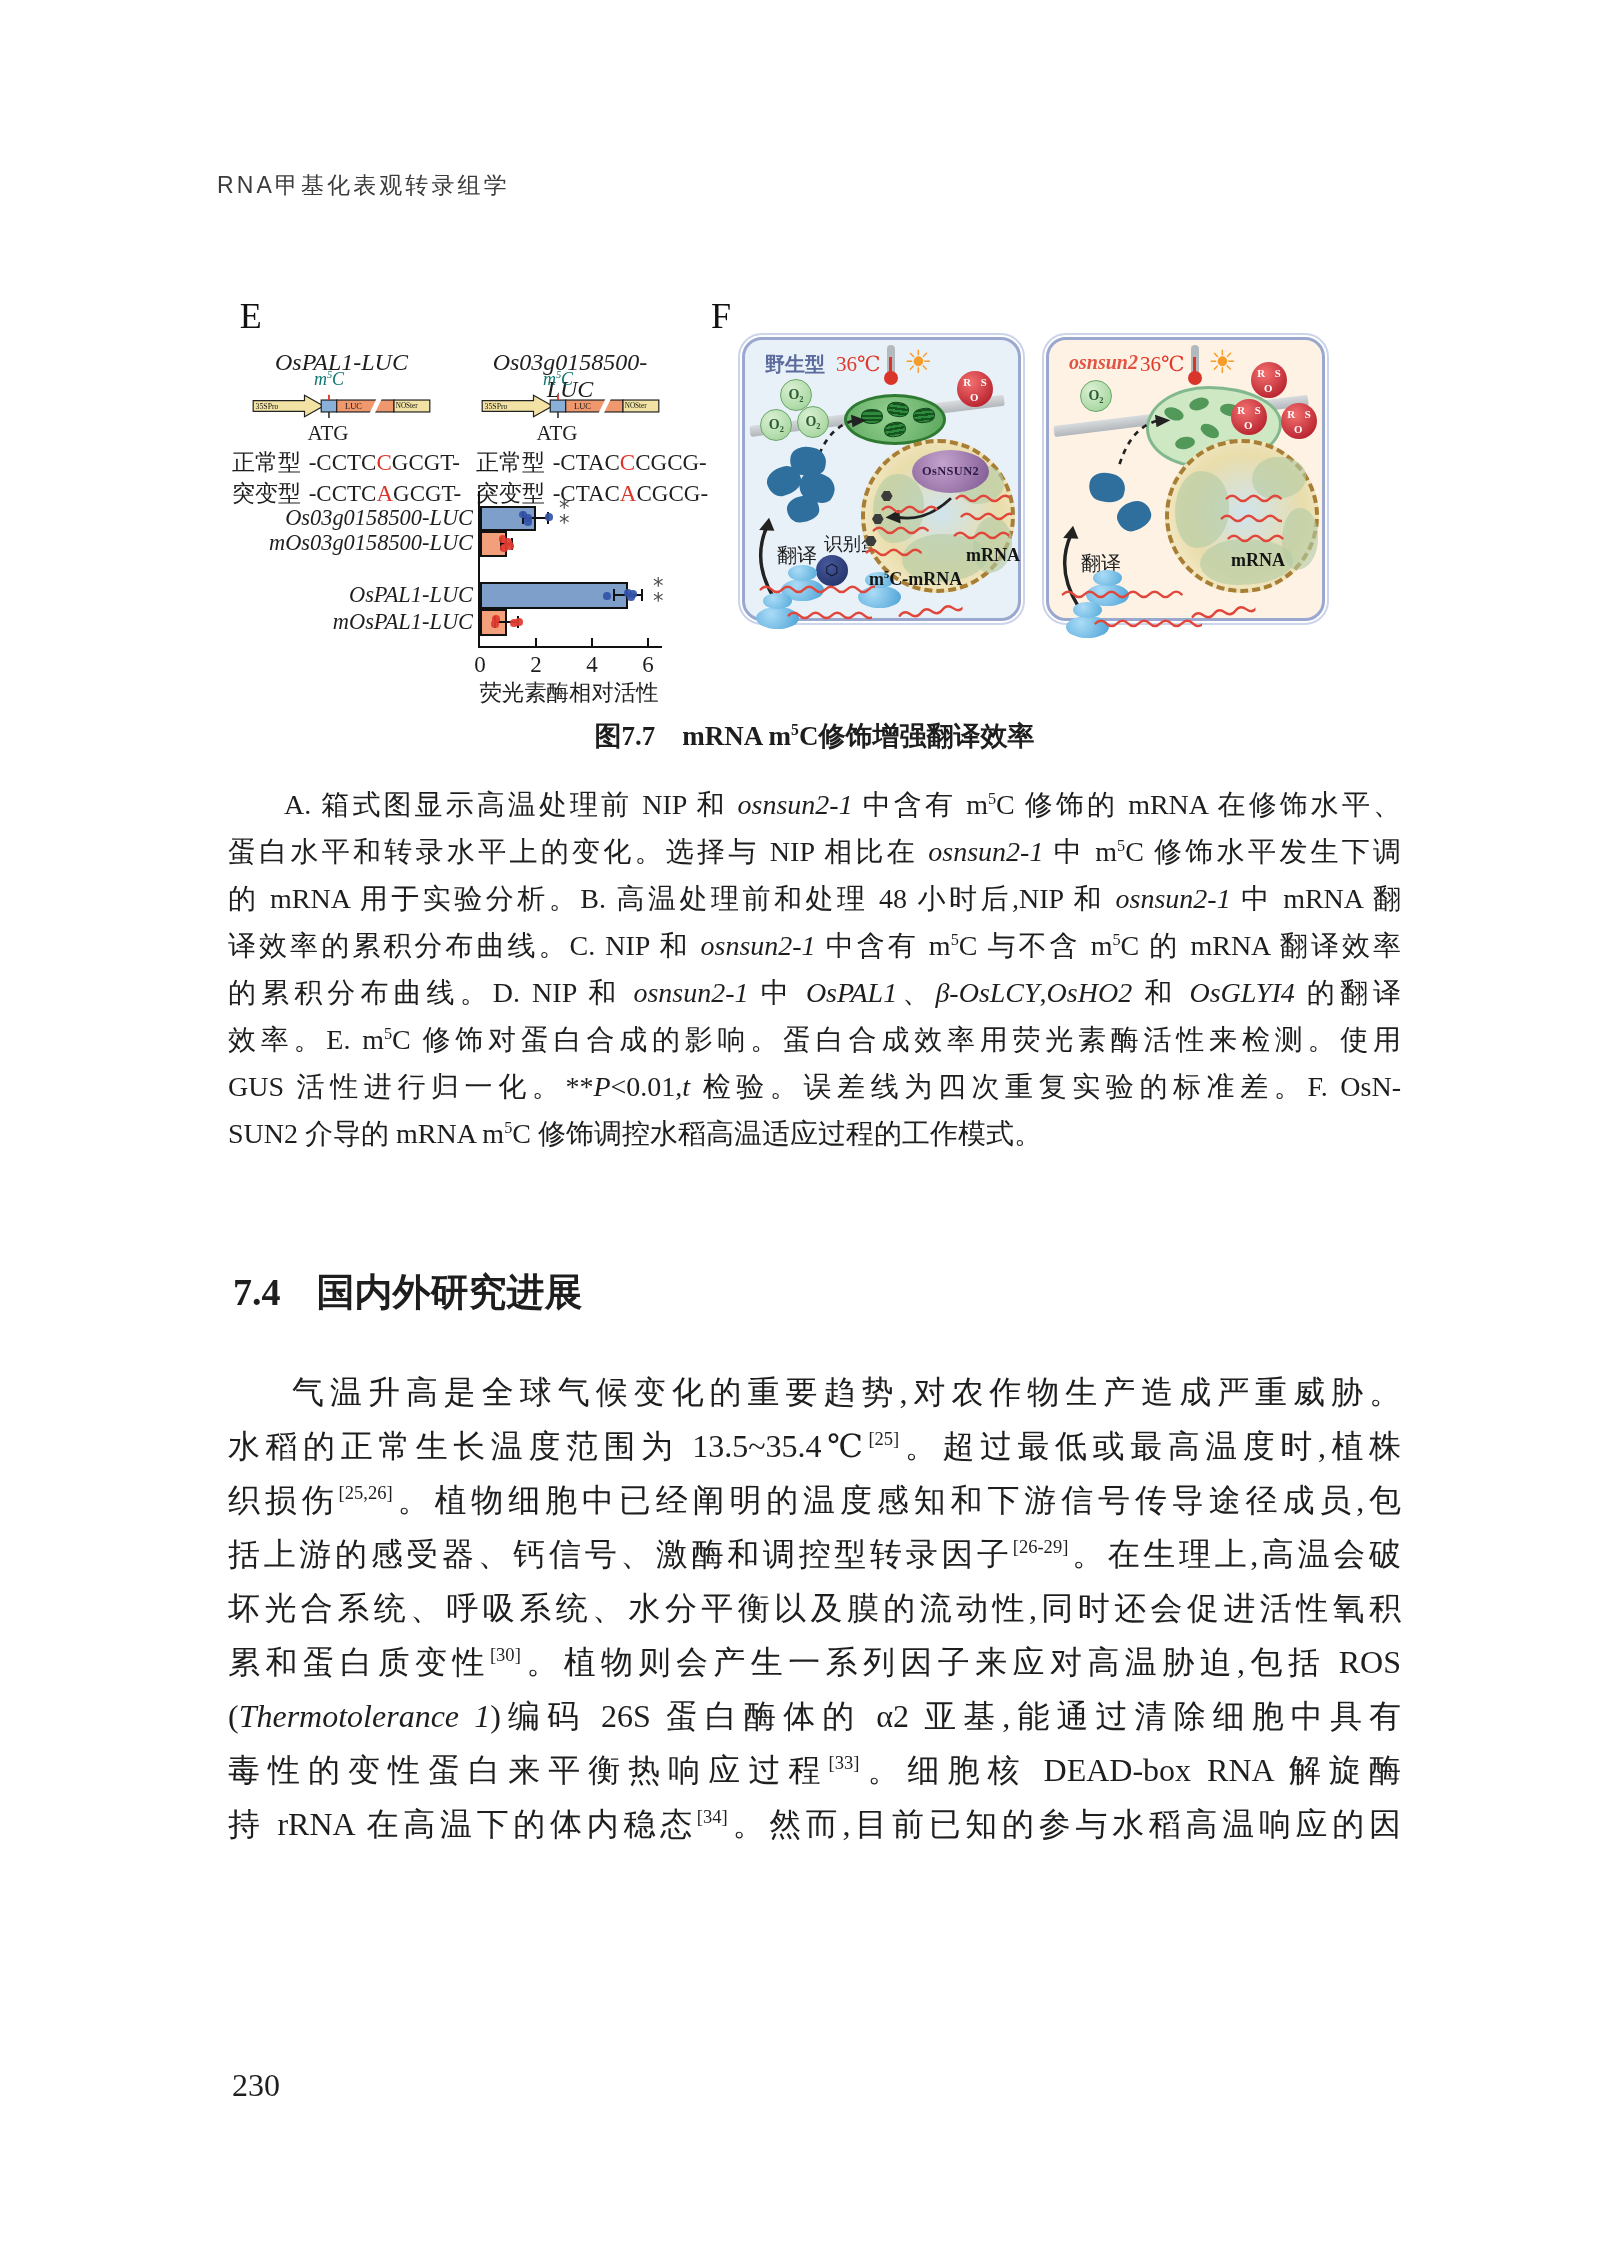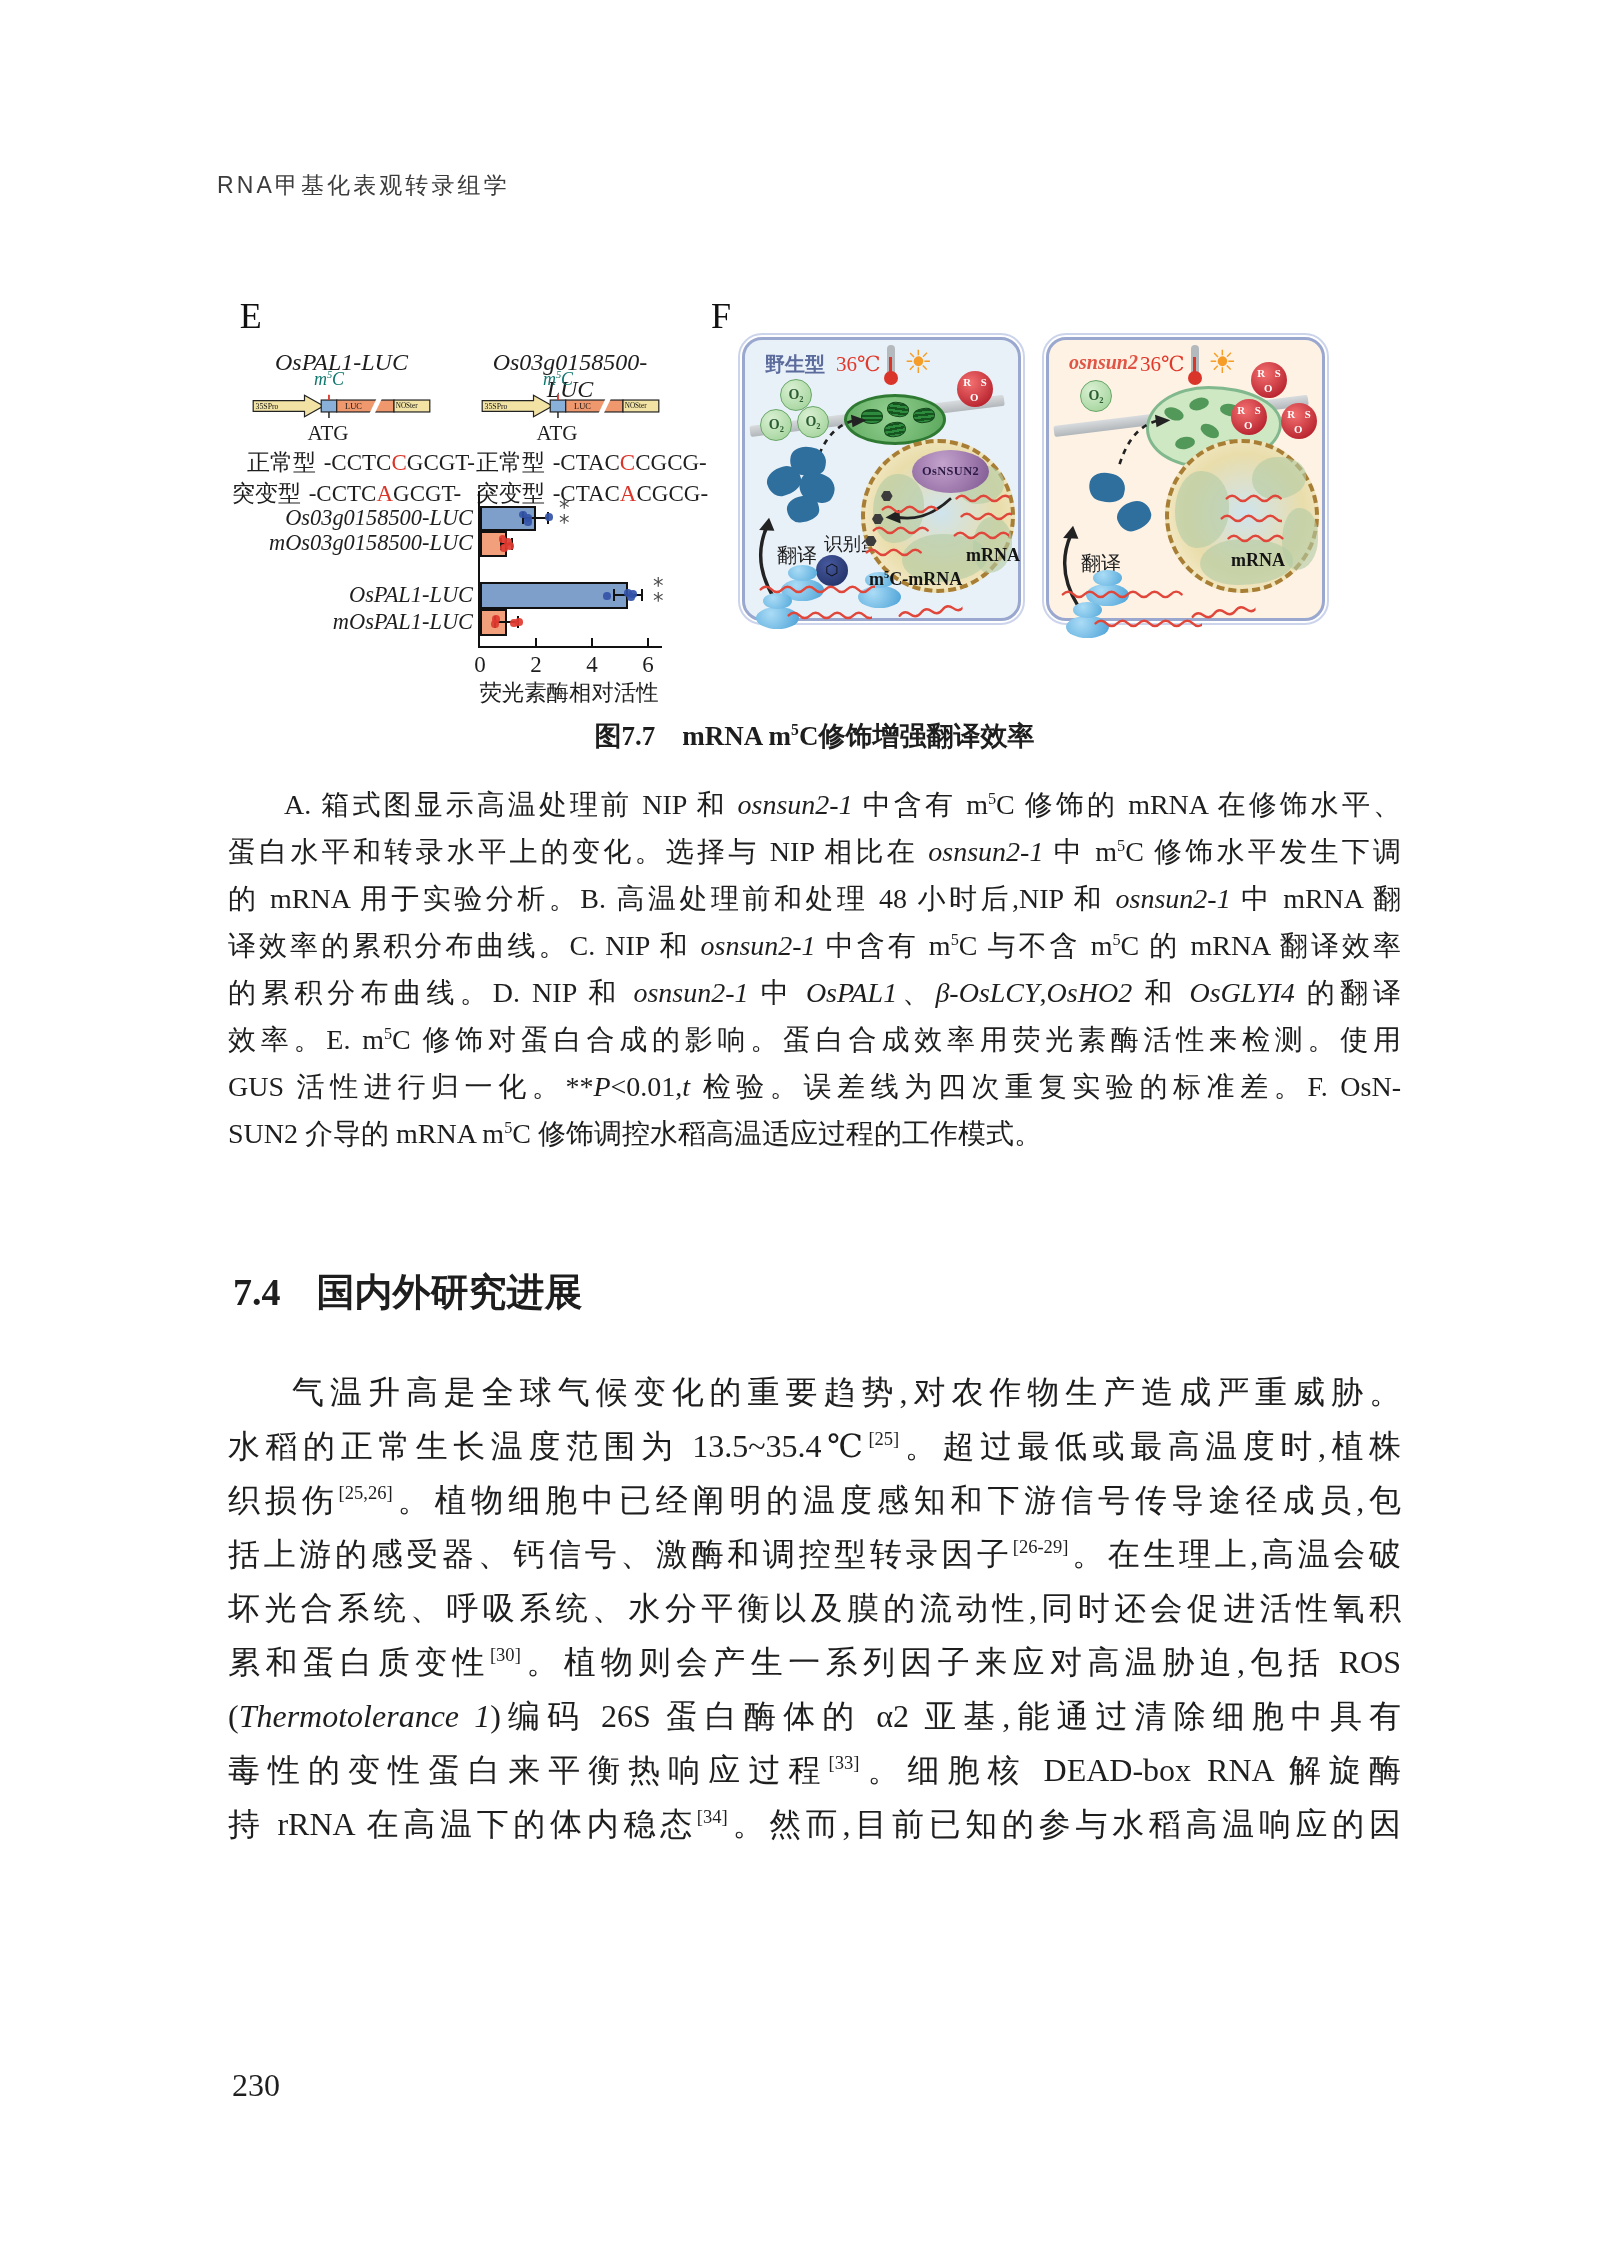--- a/index.html
+++ b/index.html
@@ -140,21 +140,21 @@
     <line x1="214" y1="9" x2="200" y2="38" stroke="#ffffff" stroke-width="8"></line>
     <rect x="238" y="13" width="60" height="20" fill="#f2e3a4" stroke="#222" stroke-width="2"></rect>
     <line x1="129" y1="33" x2="129" y2="43" stroke="#222" stroke-width="2.5"></line>
     <text x="6" y="28" font-size="13" fill="#111">35SPro</text>
     <text x="156" y="28" font-size="14" fill="#111">LUC</text>
     <text x="241" y="27" font-size="12" fill="#111">NOSter</text>
   </svg>
   <div class="m5c-mark" style="left:306px;top:76px;"><span>m</span><sup>5</sup><span>C</span></div>
   <div class="atg-mark" style="left:298px;top:128px;">ATG</div>
 
-  <div class="seq-row" style="left:15px;top:154px;">
+  <div class="seq-row" style="left:0px;top:154px;">
     <span class="zh">正常型</span><span><span>-CCTC</span><span style="color: rgb(217, 53, 42);">C</span><span>GCGT-</span></span>
   </div>
   <div class="seq-row" style="left:0px;top:185px;">
     <span class="zh">突变型</span><span><span>-CCTC</span><span style="color: rgb(217, 53, 42);">A</span><span>GCGT-</span></span>
   </div>
   <div class="seq-row" style="left:244px;top:154px;">
     <span class="zh">正常型</span><span><span>-CTAC</span><span style="color: rgb(217, 53, 42);">C</span><span>CGCG-</span></span>
   </div>
   <div class="seq-row" style="left:244px;top:185px;">
     <span class="zh">突变型</span><span><span>-CTAC</span><span style="color: rgb(217, 53, 42);">A</span><span>CGCG-</span></span>

